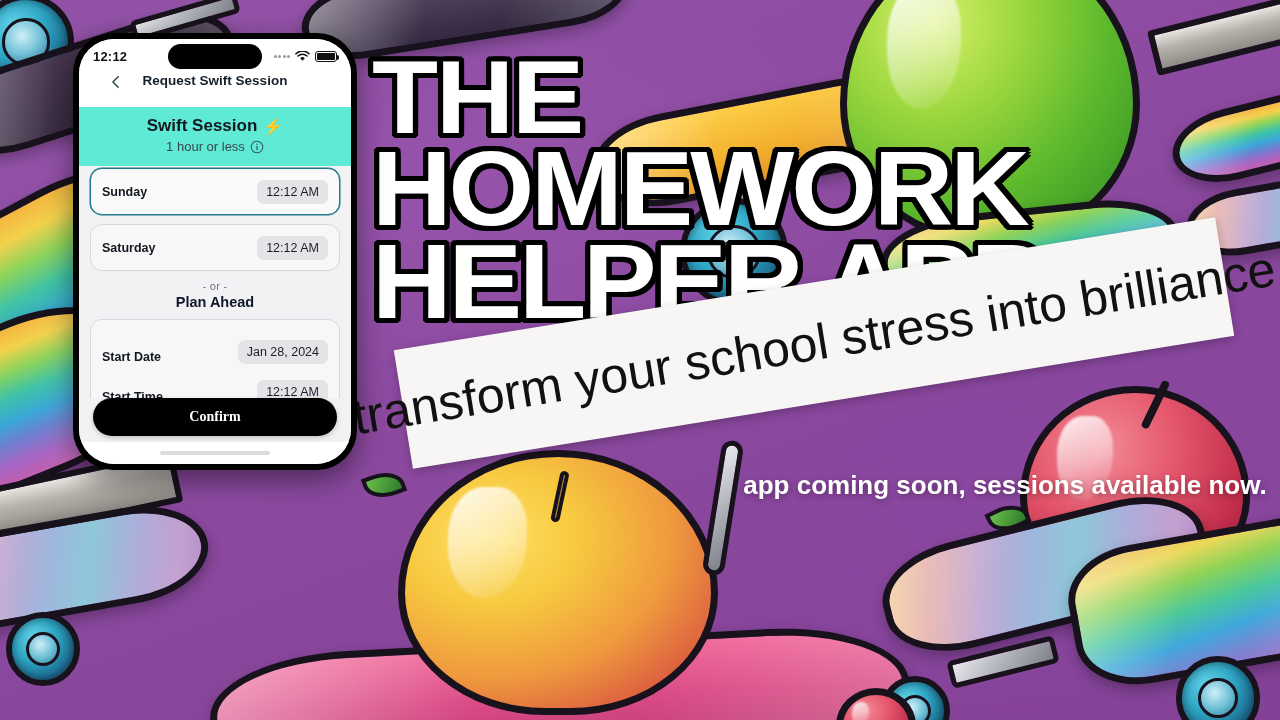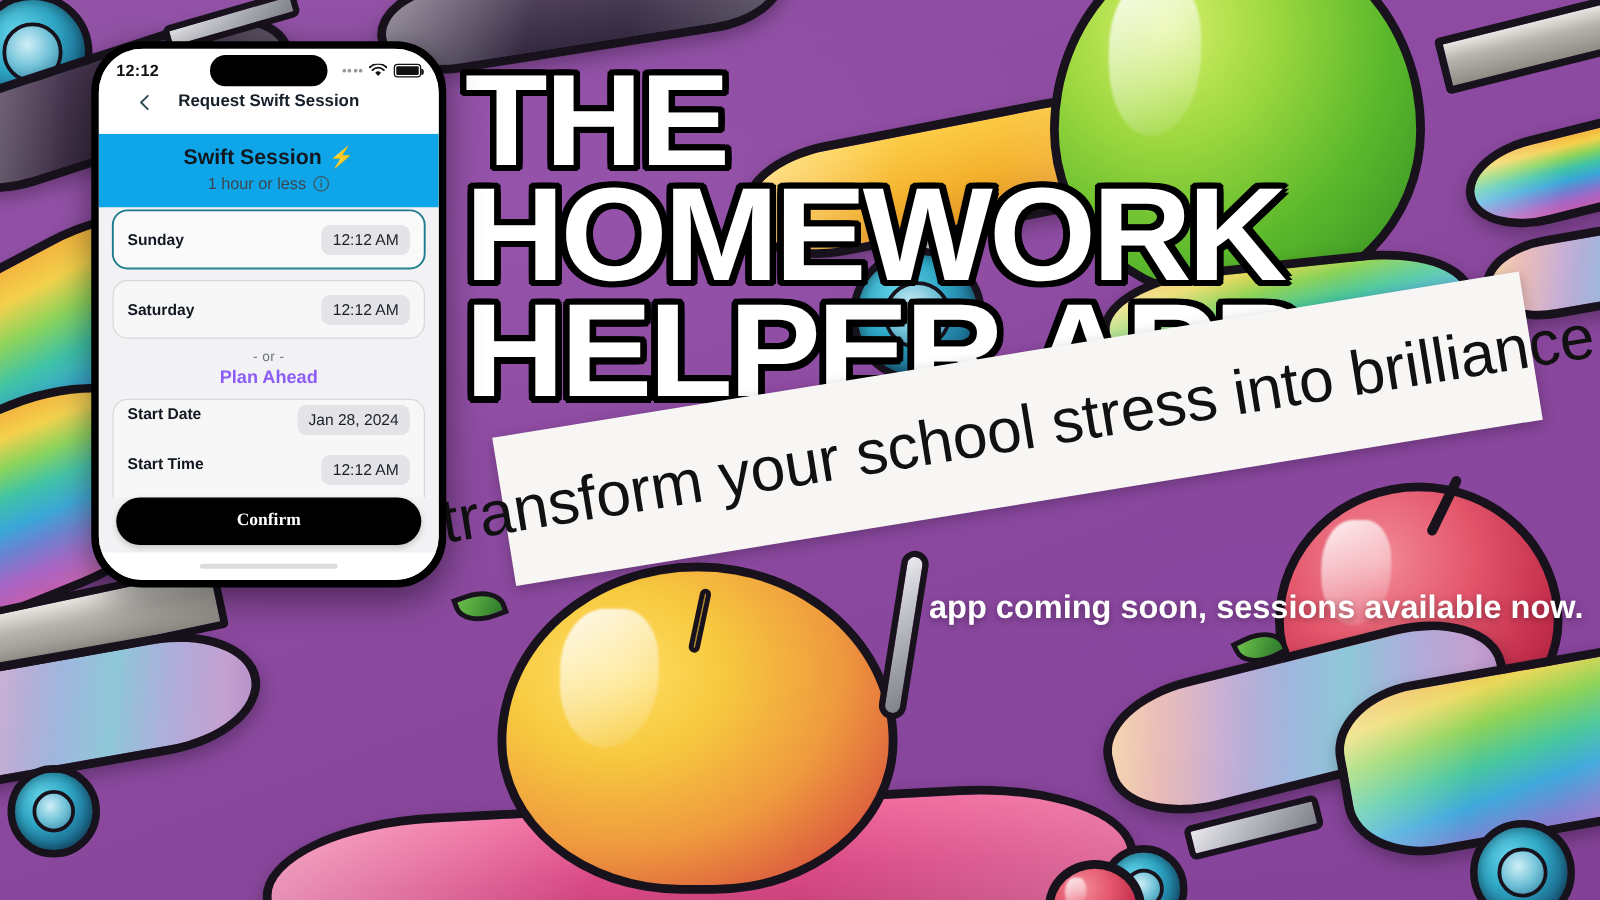--- a/index.html
+++ b/index.html
@@ -269,21 +269,21 @@
     position: absolute;
     left: 0; right: 0;
     text-align: center;
     font-size: 13.5px;
     font-weight: 700;
     color: #16202a;
   }
 
   
   .session-head {
-    background: #0ea5e9;
+    background: #5eead4;
     text-align: center;
     padding: 9px 0 12px;
     flex: 0 0 auto;
   }
   .session-title {
     font-size: 17px; font-weight: 700; color: #121820;
     display: inline-flex; align-items: center; gap: 6px;
   }
   .bolt { font-size: 16px; }
   .session-sub {
@@ -332,34 +332,34 @@
     text-align: center;
     font-size: 11px;
     color: #6b7480;
     margin: 7px 0 2px;
     letter-spacing: .3px;
   }
   .plan-title {
     text-align: center;
     font-size: 14.5px;
     font-weight: 700;
-    color: #8b5cf6;
+    color: #0f172a;
     margin-bottom: 9px;
   }
 
   .plan-card {
     background: #f7f7f8;
     border: 1.5px solid #d8d8dc;
     border-radius: 12px;
     padding: 4px 0;
   }
   .plan-row {
     height: 40px;
     display: flex;
-    align-items: flex-start;
+    align-items: flex-end;
     justify-content: space-between;
     padding: 0 11px;
     cursor: pointer;
   }
   .plan-label { font-size: 12.5px; font-weight: 700; color: #12181f; }
   .plan-value {
     background: #e4e4e8;
     border-radius: 7px;
     padding: 5px 9px;
     font-size: 12.5px;

